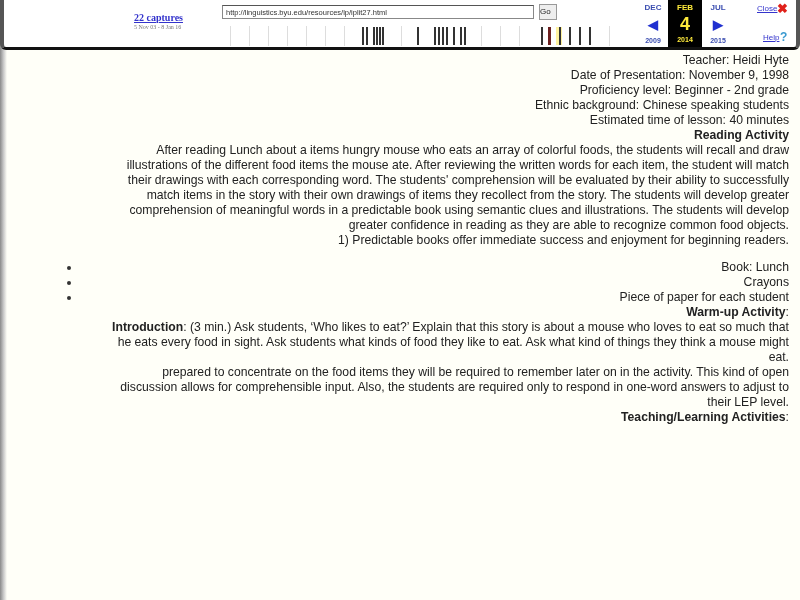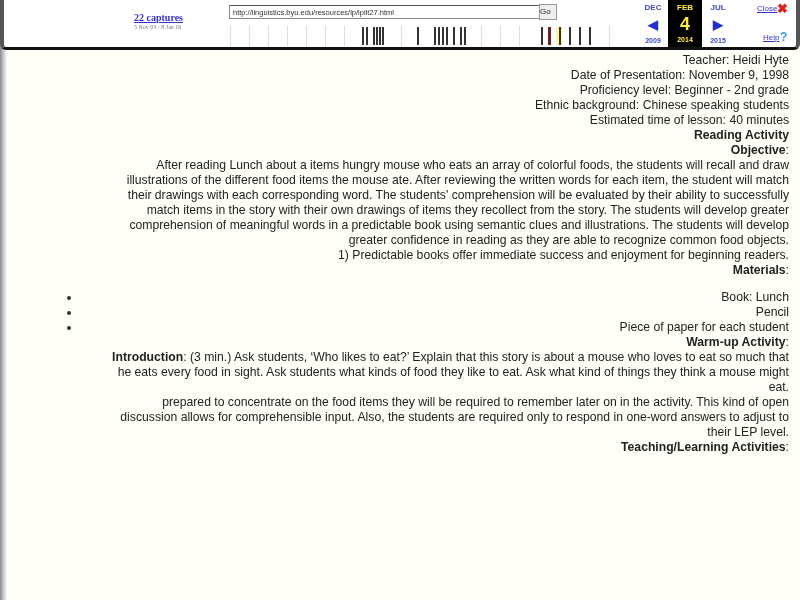--- a/index.html
+++ b/index.html
@@ -38,21 +38,21 @@
     }
     .wm-logo .wb .w1 { color: #b01c2c; }
     .wm-logo .wb .w2 { color: #333; }
     .captures { position: absolute; left: 130px; top: 12px; width: 80px; text-align: left; font-family: Liberation Serif, serif; }
     .captures a { font-size: 10px; color: #3333cc; text-decoration: underline; font-weight: bold; display: block; }
     .captures .range { font-size: 6px; color: #777; margin-top: 1px; display: block; }
     .url-input {
       position: absolute; left: 218px; top: 5px; width: 312px; height: 14px;
       border: 1px solid #888; border-top-color: #555; background: #fff;
       font-size: 7.5px; color: #333; padding: 1px 3px; line-height: 11px;
-      font-family: "Liberation Sans", sans-serif; overflow: hidden; white-space: nowrap; margin-left: 7px;
+      font-family: "Liberation Sans", sans-serif; overflow: hidden; white-space: nowrap;
     }
     .go-btn {
       position: absolute; left: 535px; top: 4px; width: 18px; height: 16px;
       background: #eee; border: 1px solid #999; font-size: 8px; color: #222;
       text-align: left; line-height: 14px;
     }
     .timeline { position: absolute; left: 212px; top: 24px; width: 415px; height: 22px; }
     .timeline .tick { position: absolute; top: 2px; width: 1px; height: 20px; background: #ddd; }
     .timeline .cap { position: absolute; top: 3px; width: 2px; height: 18px; background: #333; }
     .timeline .cap.sel { background: #6b1f1f; width: 3px; }
@@ -160,38 +160,36 @@
 
 <div class="doc">
   <p>Teacher: Heidi Hyte</p>
   <p>Date of Presentation: November 9, 1998</p>
   <p>Proficiency level: Beginner - 2nd grade</p>
   <p>Ethnic background: Chinese speaking students</p>
   <p>Estimated time of lesson: 40 minutes</p>
 
   <p class="gap"><b>Reading Activity</b></p>
 
-  <p class="gap"><b>Objective</b><span>:</span></p>
 
   <div class="gap">
     <p>After reading Lunch about a items hungry mouse who eats an array of colorful foods, the students will recall and draw</p>
     <p>illustrations of the different food items the mouse ate. After reviewing the written words for each item, the student will match</p>
     <p>their drawings with each corresponding word. The students' comprehension will be evaluated by their ability to successfully</p>
     <p>match items in the story with their own drawings of items they recollect from the story. The students will develop greater</p>
     <p>comprehension of meaningful words in a predictable book using semantic clues and illustrations. The students will develop</p>
     <p>greater confidence in reading as they are able to recognize common food objects.</p>
   </div>
 
   <p class="gap">1) Predictable books offer immediate success and enjoyment for beginning readers.</p>
 
-  <p class="gap"><b>Materials</b><span>:</span></p>
 
   <ul>
     <li>Book: Lunch</li>
-    <li>Pencil</li>
+    <li>Crayons</li>
     <li>Piece of paper for each student</li>
   </ul>
 
   <p class="gap"><b>Warm-up Activity</b><span>:</span></p>
 
   <div class="gap">
     <p><b>Introduction</b><span>: (3 min.) Ask students, ‘Who likes to eat?’ Explain that this story is about a mouse who loves to eat so much that</span></p>
     <p>he eats every food in sight. Ask students what kinds of food they like to eat. Ask what kind of things they think a mouse might</p>
     <p>eat.</p>
   </div>

